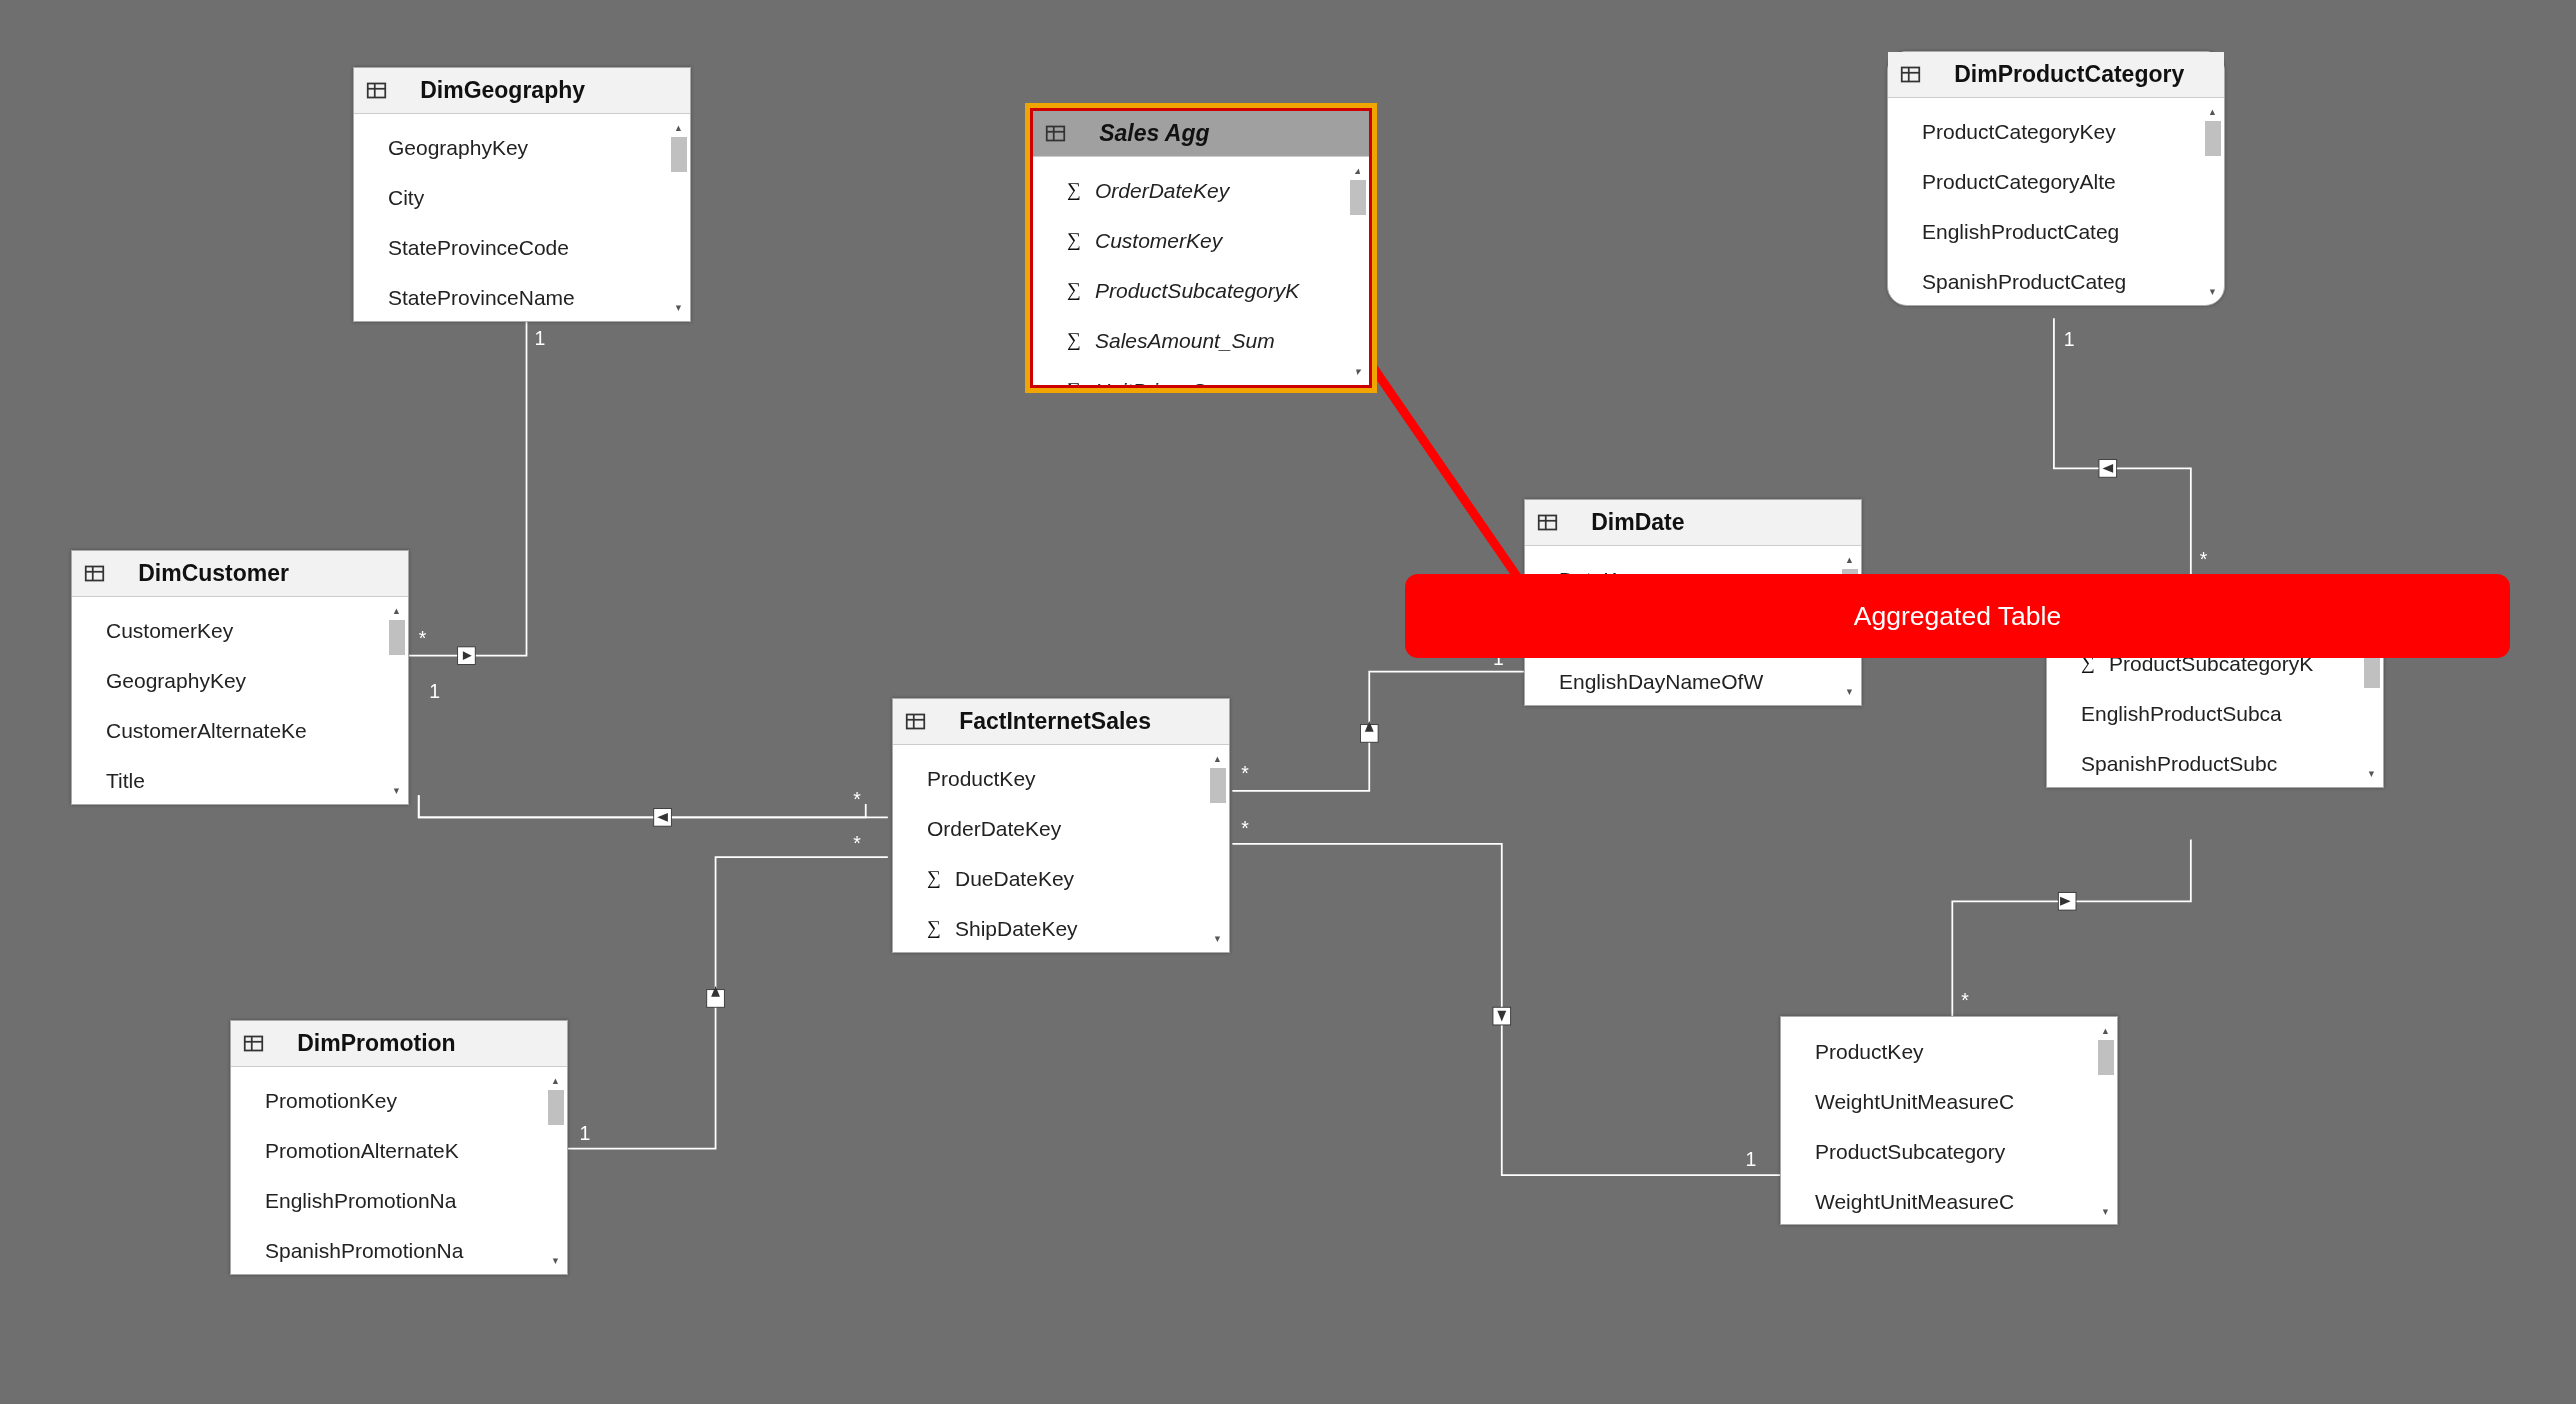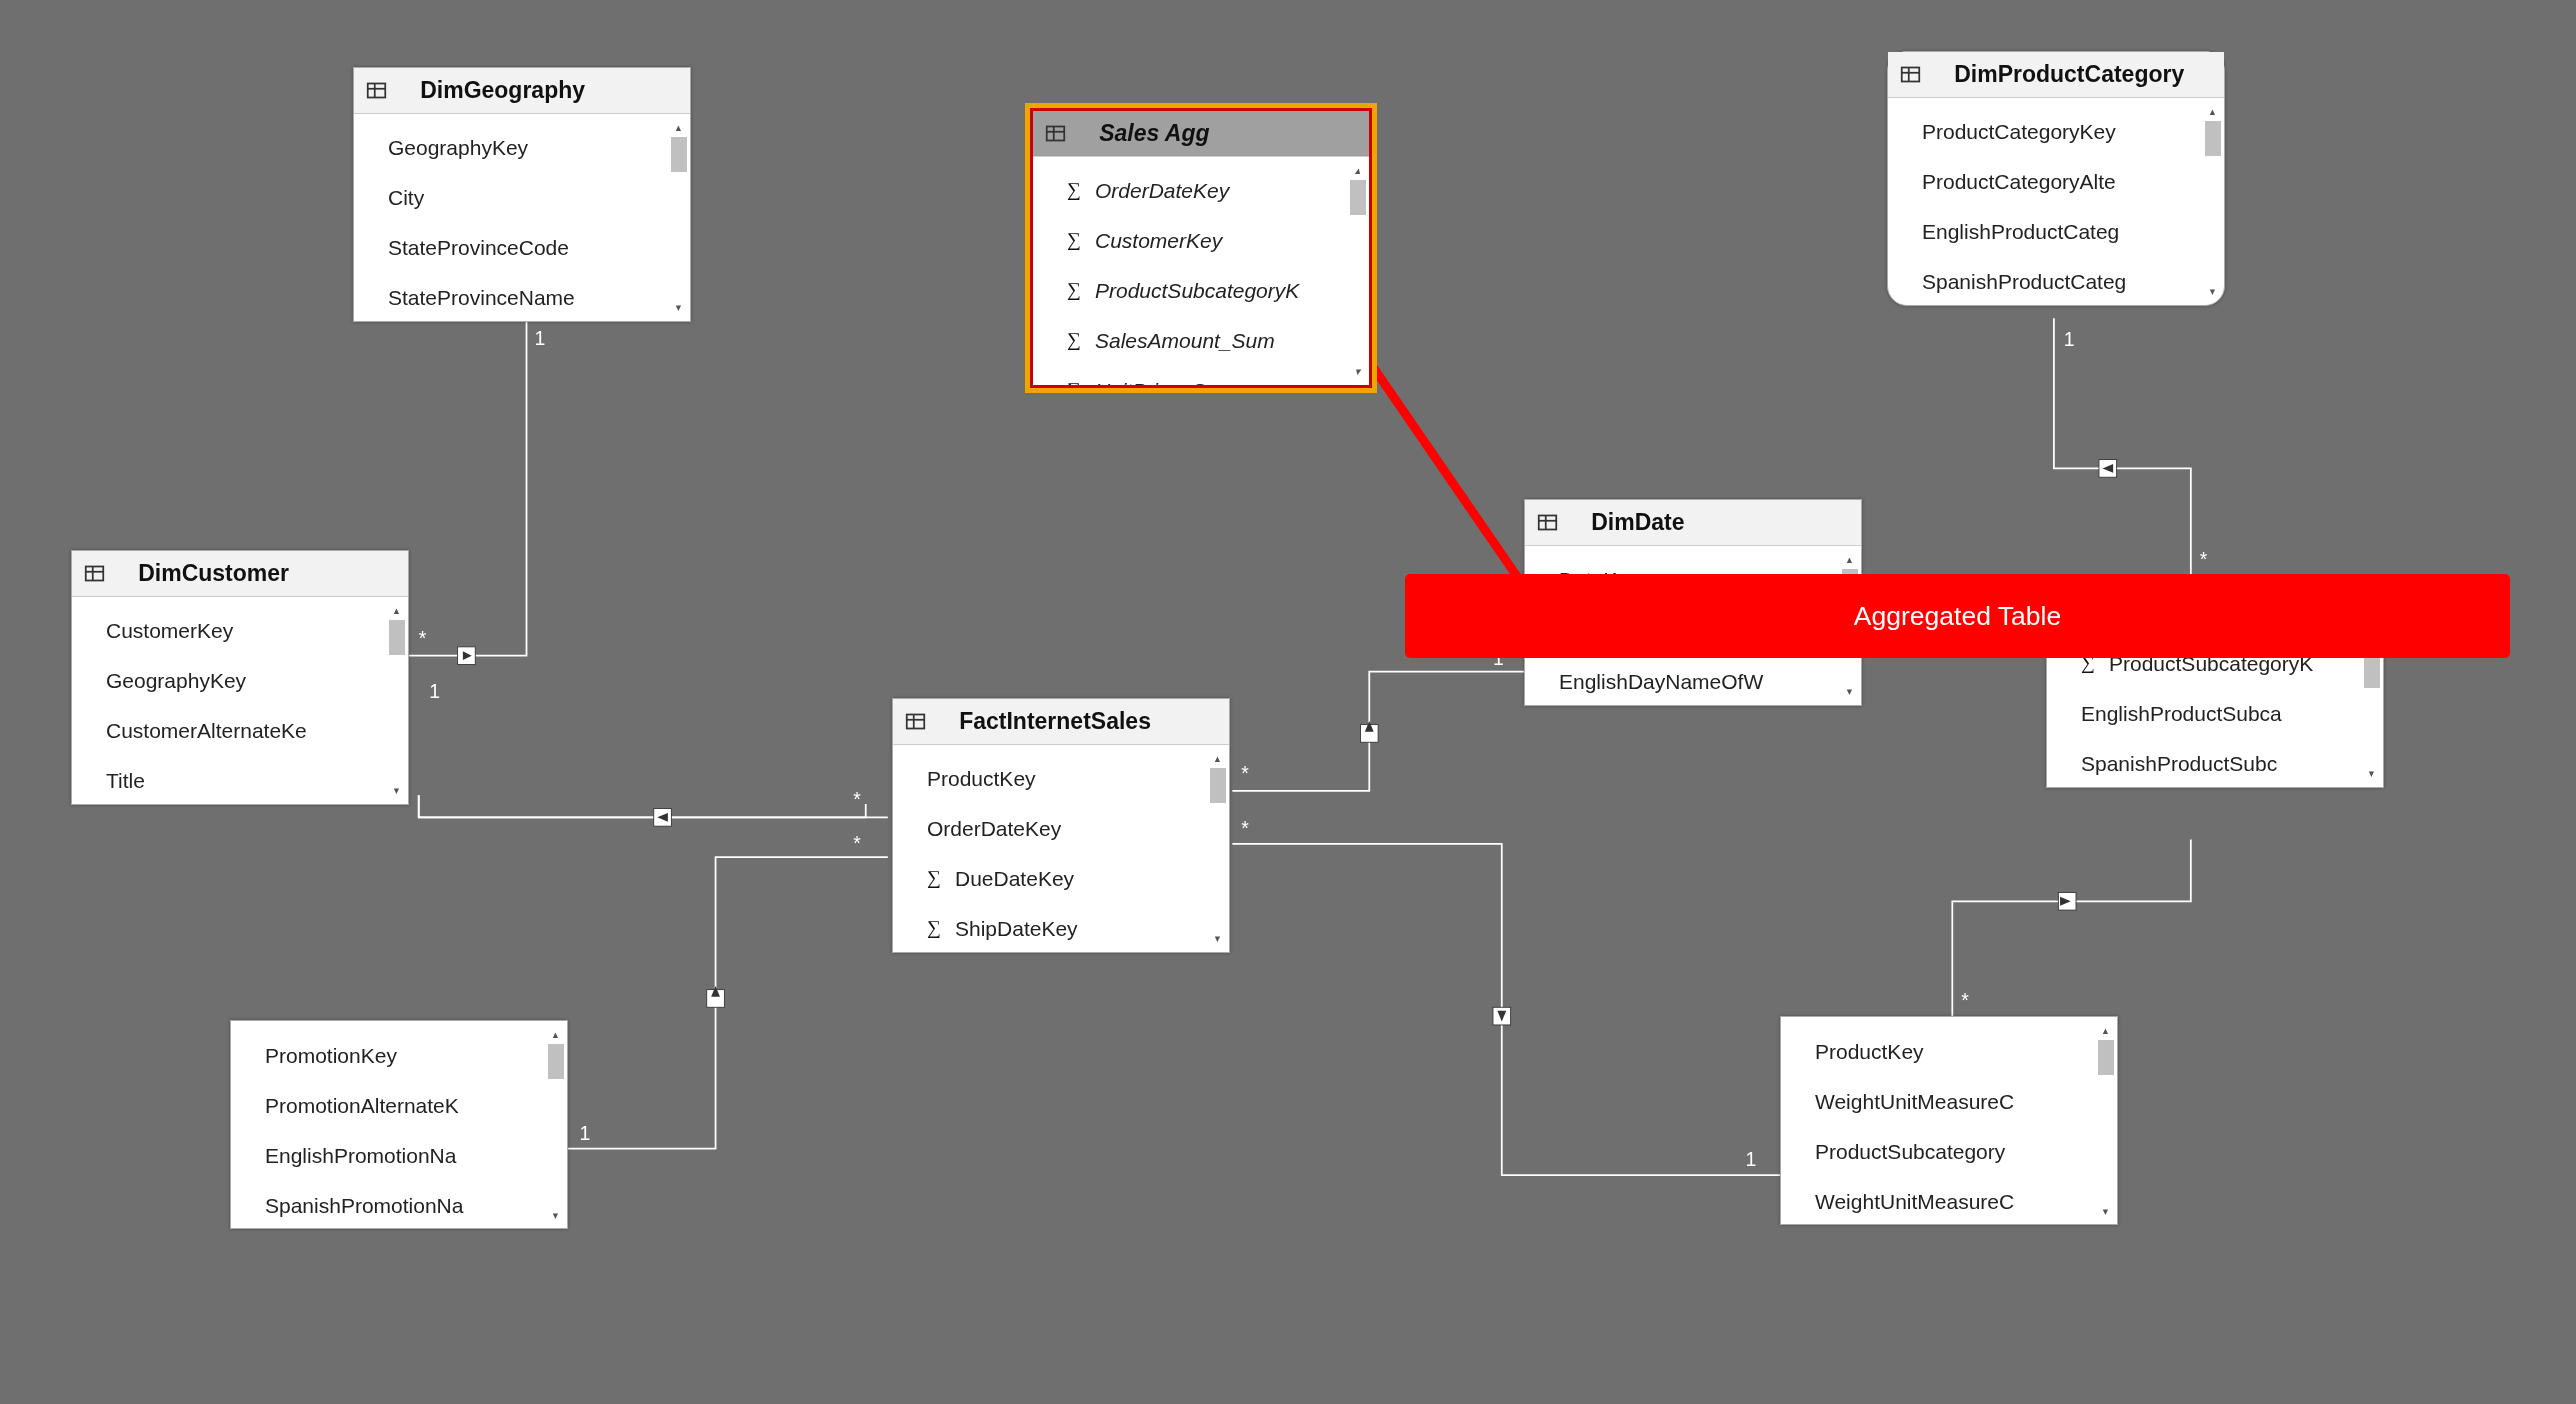--- a/index.html
+++ b/index.html
@@ -118,21 +118,21 @@
     left: 0; right: 0;
     height: 35px;
     background: #c0c0c0;
   }
   .callout {
     position: absolute;
     background: #ff0000;
     color: #fff;
     font-size: 26.5px;
     padding: 26.5px 71px;
-    border-radius: 5px;
+    border-radius: 13px;
     z-index: 50;
   }
   .cardlabel {
     font-family: "Segoe UI", Arial, sans-serif;
     font-size: 22px;
     fill: #fff;
   }
   .rel-node {
     fill: #fff;
     stroke: #333;
@@ -398,20 +398,28 @@
         <div class="scroll-up">▴</div>
         <div class="scroll-track">
             <div class="scroll-thumb"></div>
           </div>
         <div class="scroll-down">▾</div>
       </div>
     </div>
   </div>
 
   <div class="table-box" style="left:230px; top:1020px;">
+    <div class="table-header">
+      <svg class="table-icon" viewBox="0 0 24 24">
+          <rect x="2" y="4" width="20" height="16" fill="none" stroke="#333" stroke-width="2"></rect>
+          <line x1="2" y1="10" x2="22" y2="10" stroke="#333" stroke-width="2"></line>
+          <line x1="10" y1="4" x2="10" y2="20" stroke="#333" stroke-width="2"></line>
+        </svg>
+      <span class="table-title">DimPromotion</span>
+    </div>
     <div class="field-list">
       <div class="field-row">PromotionKey</div>
       <div class="field-row">PromotionAlternateK</div>
       <div class="field-row">EnglishPromotionNa</div>
       <div class="field-row">SpanishPromotionNa</div>
       <div class="scrollbar">
         <div class="scroll-up">▴</div>
         <div class="scroll-track">
             <div class="scroll-thumb"></div>
           </div>

